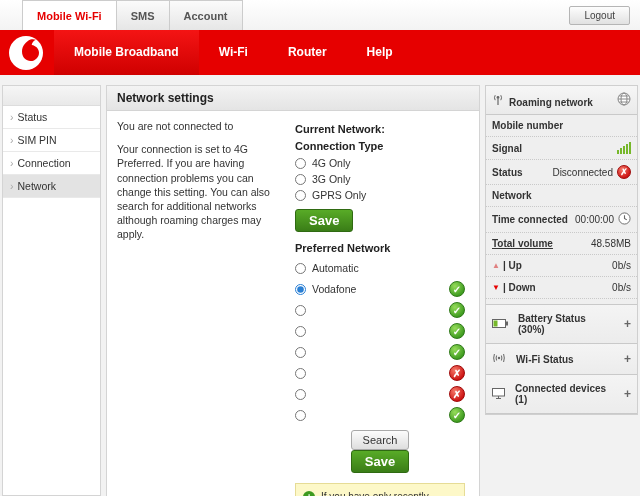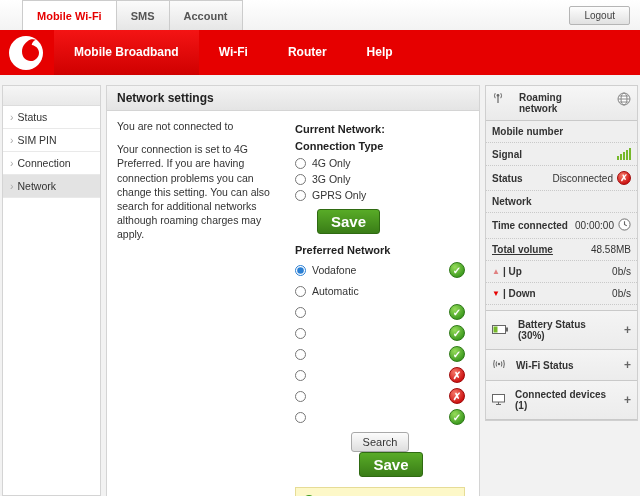--- a/index.html
+++ b/index.html
@@ -44,23 +44,23 @@
                display: flex; padding: 8px 10px; overflow: hidden; }
   .intro-col { width: 168px; flex: none; font-size: 10.5px; line-height: 1.35; color: #333; padding-right: 8px; }
   .intro-col .line1 { margin-bottom: 9px; }
   .form-col { flex: 1; padding: 4px 4px 0 10px; min-width: 0; }
   .form-col h3 { font-size: 11px; font-weight: bold; color: #222; margin-bottom: 5px; }
   .radio-row { display: flex; align-items: center; margin: 2px 0 4px 0; font-size: 10.5px; }
   .radio-row input { width: 11px; height: 11px; margin-right: 6px; accent-color: #2a7fd4; }
   .pref-row { display: flex; align-items: center; justify-content: space-between; margin: 3px 0; height: 18px; }
   .pref-left { display: flex; align-items: center; font-size: 10.5px; }
   .pref-left input { width: 11px; height: 11px; margin-right: 6px; accent-color: #2a7fd4; }
-  .btn-green { display: inline-block; font-size: 15px; font-weight: bold; color: #fff; padding: 3px 13px;
+  .btn-green { display: inline-block; font-size: 13px; font-weight: bold; color: #fff; padding: 3px 13px;
                background: linear-gradient(#58ab27, #3a7d17); border: 1px solid #2f6a12; border-radius: 3px;
-               cursor: pointer; margin-left: 22px; }
+               cursor: pointer; }
   .btn-gray { display: inline-block; font-size: 11px; color: #333; padding: 3px 11px;
               background: linear-gradient(#fcfcfc, #dedede); border: 1px solid #a9a9a9; border-radius: 3px;
               cursor: pointer; }
   .save-top { margin: 8px 0 10px 0; }
   .btns-row { display: flex; justify-content: space-between; align-items: center; margin-top: 6px; flex-direction: column; }
   .sticon { width: 16px; height: 16px; border-radius: 50%; display: flex; align-items: center;
             justify-content: center; color: #fff; font-size: 10px; font-weight: bold; flex: none; }
   .st-available { background: radial-gradient(circle at 35% 30%, #96dc5a, #3d9a1f 75%); border: 1px solid #2f7a18; }
   .st-available::after { content: "✓"; }
   .st-forbidden { background: radial-gradient(circle at 35% 30%, #f57a6a, #cc1111 75%); border: 1px solid #a00a0a; }
@@ -68,21 +68,21 @@
   .st-none { visibility: hidden; }
   .notice { margin-top: 10px; background: #fdf8c8; border: 1px solid #e6dc96; padding: 6px 7px;
             font-size: 10px; line-height: 1.35; display: flex; gap: 6px; align-items: flex-start; }
   .note-icon { width: 12px; height: 12px; border-radius: 50%; background: #3d9a1f; color: #fff;
                flex: none; display: flex; align-items: center; justify-content: center;
                font-size: 8px; font-weight: bold; margin-top: 1px; }
   .note-icon::after { content: "i"; }
 
   
   .rpanel { width: 153px; flex: none; background: #efefef; border: 1px solid #cfcfcf; font-size: 10px; }
-  .rp-head { display: flex; align-items: flex-start; gap: 15px; padding: 6px 6px; border-bottom: 1px solid #c9c9c9;
+  .rp-head { display: flex; align-items: flex-end; gap: 5px; padding: 6px 6px; border-bottom: 1px solid #c9c9c9;
              background: linear-gradient(#f6f6f6, #eaeaea); font-weight: bold; }
   .rp-head .globe { margin-left: auto; }
   .rp-row { display: flex; align-items: center; padding: 5px 6px; border-bottom: 1px dotted #c9c9c9; min-height: 21px; }
   .rp-label { font-weight: bold; color: #333; }
   .rp-val { margin-left: auto; color: #333; display: flex; align-items: center; gap: 4px; }
   .underline { text-decoration: underline; }
   .xicon { width: 14px; height: 14px; border-radius: 50%;
            background: radial-gradient(circle at 35% 30%, #f57a6a, #cc1111 75%); border: 1px solid #a00a0a;
            color: #fff; font-size: 9px; font-weight: bold; display: flex; align-items: center; justify-content: center; }
   .xicon::after { content: "✗"; }
@@ -162,32 +162,32 @@
         </label>
 
         <div class="save-top">
           <button class="btn-green">Save</button>
         </div>
 
         <h3>Preferred Network</h3>
 
         <div class="pref-row">
           <label class="pref-left">
+            <input type="radio" name="prefnet" style="">
+            <span>Automatic</span>
+          </label>
+          <span class="sticon st-none"></span>
+        </div>
+
+        <div class="pref-row">
+          <label class="pref-left">
             <input type="radio" name="prefnet" checked="" style="">
             <span>Vodafone</span>
           </label>
           <span class="sticon st-available"></span>
-        </div>
-
-        <div class="pref-row">
-          <label class="pref-left">
-            <input type="radio" name="prefnet" style="">
-            <span>Automatic</span>
-          </label>
-          <span class="sticon st-none"></span>
         </div>
 
         <div class="pref-row">
           <label class="pref-left">
             <input type="radio" name="prefnet" style="">
             <span></span>
           </label>
           <span class="sticon st-available"></span>
         </div>
 

